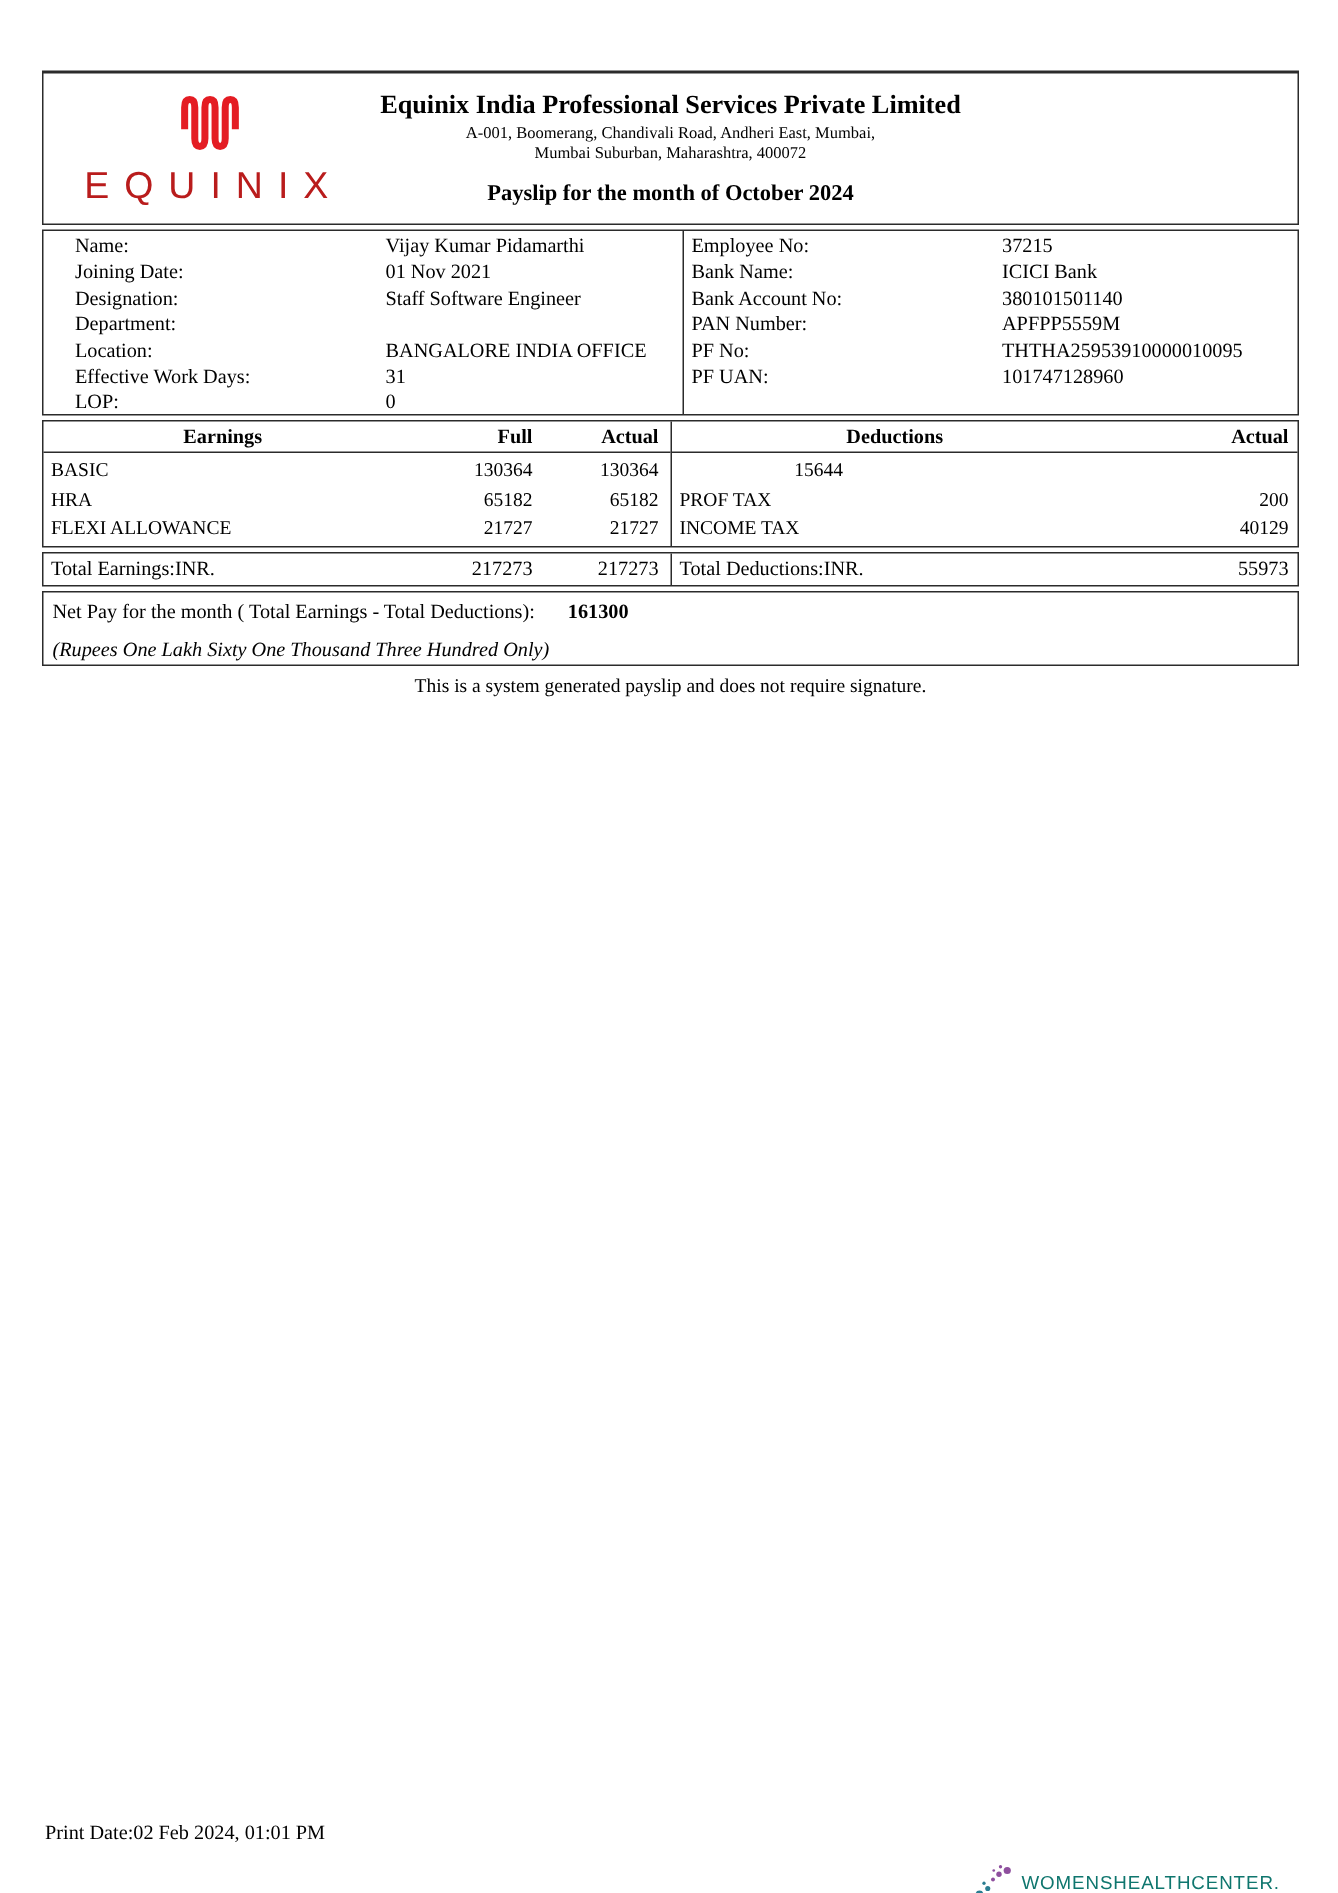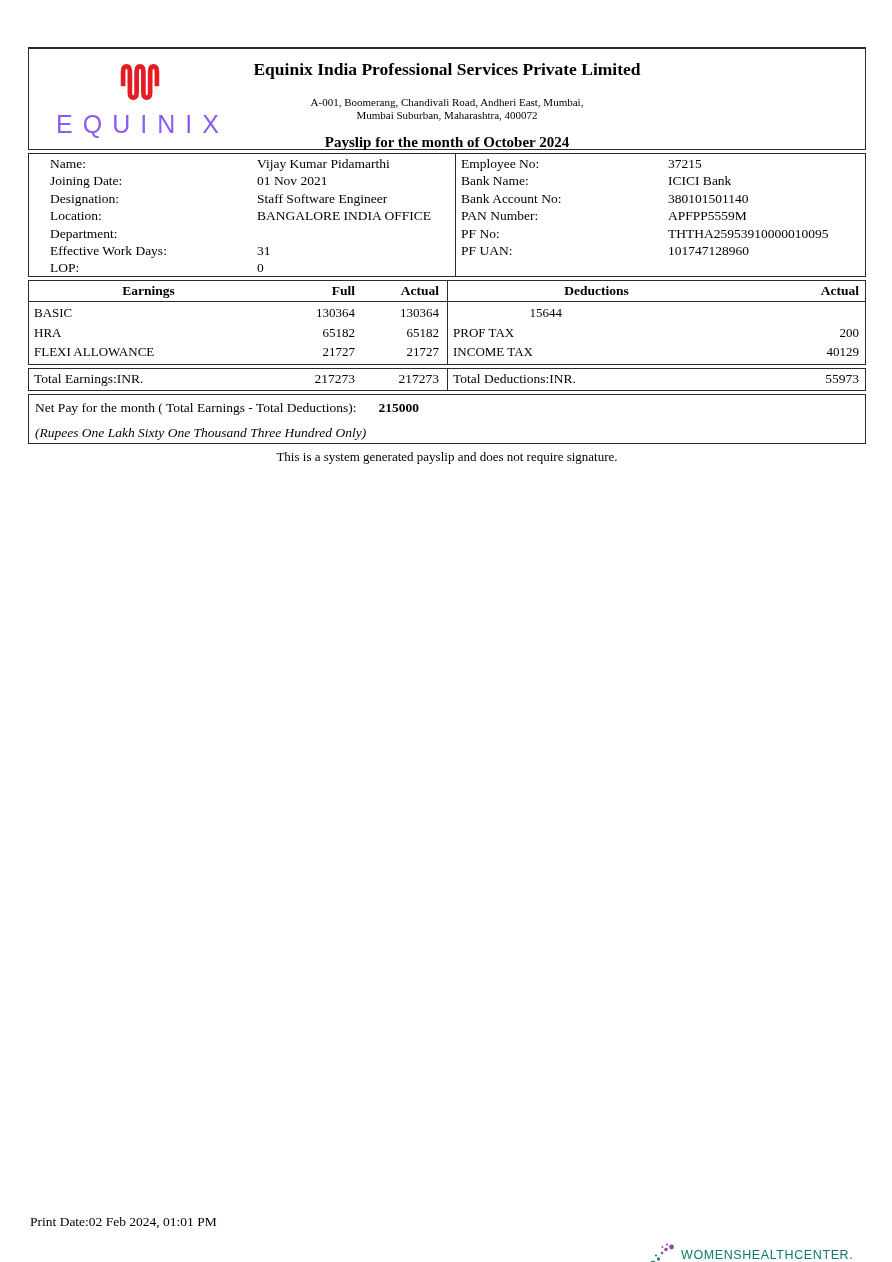--- a/index.html
+++ b/index.html
@@ -8,25 +8,25 @@
   .page { position:relative; width:892px; height:1262px; overflow:hidden; }
   .doc { position:absolute; left:28px; top:47px; width:838px; }
 
   .box { border:1.5px solid #2b2b2b; background:#fff; margin-bottom:3px; }
 
   
   .header-box { border-top-width:2.5px; height:103px; position:relative; }
   .logo { position:absolute; left:16px; top:7px; width:190px; text-align:center; }
   .logo-glyph { display:block; margin:0 auto; }
   .logo-text { font-family:"Liberation Sans", sans-serif; font-size:25px;
-    letter-spacing:10px; color:#8b5cf6; font-weight:500; margin-top:2px;
+    letter-spacing:10px; color:#b91c1c; font-weight:500; margin-top:2px;
     white-space:nowrap; text-indent:5px; }
   .header-center { position:absolute; left:0; right:0; top:10px; text-align:center; }
   .company-name { font-size:17.5px; font-weight:bold; }
-  .address { font-size:11px; line-height:12.5px; margin-top:16px; }
+  .address { font-size:11px; line-height:12.5px; margin-top:3px; }
   .payslip-title { font-size:15px; font-weight:bold; margin-top:13px; }
 
   
   .details-box { display:flex; height:124px;padding-left:16px; }
   .det-col { width:50%; padding:1px 4px 0 5px; }
   .det-col.right { border-left:1.5px solid #2b2b2b; }
   .det-row { display:flex; height:17.4px; font-size:13.5px; line-height:17.4px; }
   .det-label { width:207px; flex:none; }
   .det-value { flex:1; white-space:nowrap; }
 
@@ -99,26 +99,26 @@
         </div>
         <div class="det-row">
           <span class="det-label">Joining Date:</span>
           <span class="det-value">01 Nov 2021</span>
         </div>
         <div class="det-row">
           <span class="det-label">Designation:</span>
           <span class="det-value">Staff Software Engineer</span>
         </div>
         <div class="det-row">
+          <span class="det-label">Department:</span>
+          <span class="det-value"></span>
+        </div>
+        <div class="det-row">
           <span class="det-label">Location:</span>
           <span class="det-value">BANGALORE INDIA OFFICE</span>
-        </div>
-        <div class="det-row">
-          <span class="det-label">Department:</span>
-          <span class="det-value"></span>
         </div>
         <div class="det-row">
           <span class="det-label">Effective Work Days:</span>
           <span class="det-value">31</span>
         </div>
         <div class="det-row">
           <span class="det-label">LOP:</span>
           <span class="det-value">0</span>
         </div>
       </div>
@@ -204,21 +204,21 @@
       </div>
       <div class="tot-half right">
         <span class="c-name">Total Deductions:INR.</span>
         <span class="c-dact">55973</span>
       </div>
     </div>
 
     <div class="box netpay-box">
       <div class="np-line1">
         <span>Net Pay for the month ( Total Earnings - Total Deductions):</span>
-        <span class="np-amount">215000</span>
+        <span class="np-amount">161300</span>
       </div>
       <div class="np-words">(Rupees One Lakh Sixty One Thousand Three Hundred Only)</div>
     </div>
 
     <div class="system-note">This is a system generated payslip and does not require signature.</div>
   </div>
 
   <div class="print-date">Print Date:02 Feb 2024, 01:01 PM</div>
 
   <div class="watermark">

